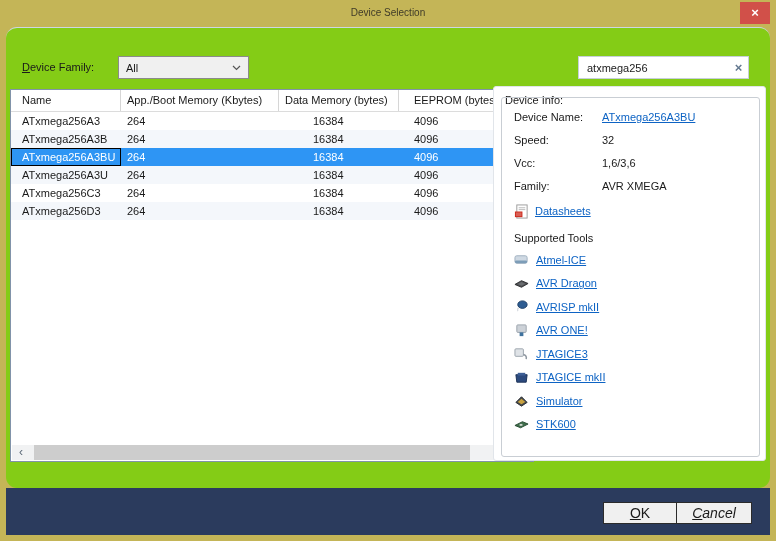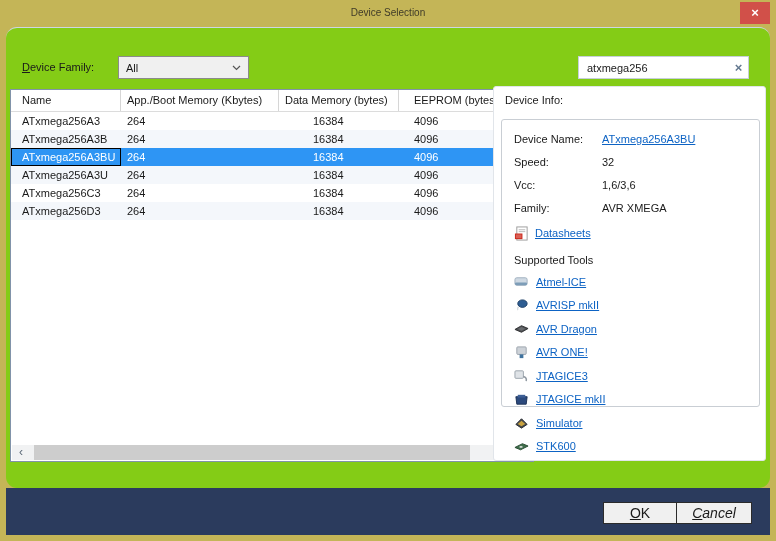--- a/index.html
+++ b/index.html
@@ -77,21 +77,21 @@
     position: absolute; left: 22px; width: 436px; top: 0; bottom: 0; background: #cdcdcd; cursor: default;
   }
   .scroll-arrow.right { position: absolute; right: 0; }
   
   .info-panel {
     position: absolute; left: 487px; top: 58px; width: 273px; height: 375px;
     background: #fff; border: 1px solid #e1e5ea; border-radius: 3px;
   }
   .info-title { position: absolute; left: 11px; top: 7px; color: #1a1a1a; }
   .info-box {
-    position: absolute; left: 7px; top: 32px; width: 259px; height: 288px;
+    position: absolute; left: 7px; top: 10px; width: 259px; height: 360px;
     border: 1px solid #c9ced4; border-radius: 3px; padding: 7px 12px 0 12px;
   }
   .info-row { display: flex; align-items: center; height: 23px; }
   .info-label { width: 88px; flex-shrink: 0; }
   a.lnk { color: #0d63c4; text-decoration: underline; cursor: pointer; }
   .ds-row { display: flex; align-items: center; height: 24px; margin-top: 2px; gap: 6px; }
   .tools-title { margin-top: 5px; height: 20px; line-height: 20px; }
   .tool-row { display: flex; align-items: center; height: 23.5px; gap: 7px; }
   .ticon { width: 15px; height: 15px; flex-shrink: 0; }
   
@@ -223,31 +223,31 @@
 
         <div class="tool-row">
           <svg class="ticon" viewBox="0 0 16 16">
             <rect x="1" y="4" width="13" height="8" rx="2" fill="#cfd9e3" stroke="#9fb0bf"></rect>
             <rect x="1" y="9" width="13" height="3" rx="1.5" fill="#7d9db8"></rect>
           </svg>
           <a class="lnk">Atmel-ICE</a>
         </div>
         <div class="tool-row">
           <svg class="ticon" viewBox="0 0 16 16">
+            <polygon points="1,9 8,5 15,8 8,12" fill="#4d4f52" stroke="#2e2f31"></polygon>
+            <polygon points="4,8.5 8,6.5 12,8.2 8,10.3" fill="#6a6d70"></polygon>
+          </svg>
+          <a class="lnk">AVR Dragon</a>
+        </div>
+        <div class="tool-row">
+          <svg class="ticon" viewBox="0 0 16 16">
             <ellipse cx="9" cy="6" rx="5" ry="4" fill="#2e5d92" stroke="#1d3f66"></ellipse>
             <path d="M5 9 q-2 2 -1 4" fill="none" stroke="#d9dde2" stroke-width="1.6"></path>
           </svg>
           <a class="lnk">AVRISP mkII</a>
-        </div>
-        <div class="tool-row">
-          <svg class="ticon" viewBox="0 0 16 16">
-            <polygon points="1,9 8,5 15,8 8,12" fill="#4d4f52" stroke="#2e2f31"></polygon>
-            <polygon points="4,8.5 8,6.5 12,8.2 8,10.3" fill="#6a6d70"></polygon>
-          </svg>
-          <a class="lnk">AVR Dragon</a>
         </div>
         <div class="tool-row">
           <svg class="ticon" viewBox="0 0 16 16">
             <rect x="3" y="2" width="10" height="8" rx="1" fill="#cdd2d8" stroke="#9aa2ab"></rect>
             <rect x="6" y="10" width="4" height="4" fill="#3f729e"></rect>
           </svg>
           <a class="lnk">AVR ONE!</a>
         </div>
         <div class="tool-row">
           <svg class="ticon" viewBox="0 0 16 16">

